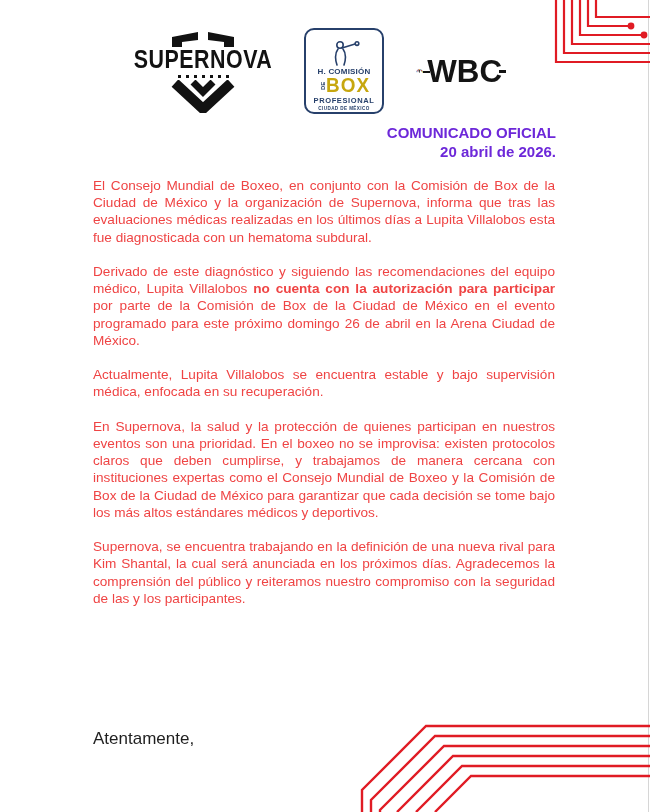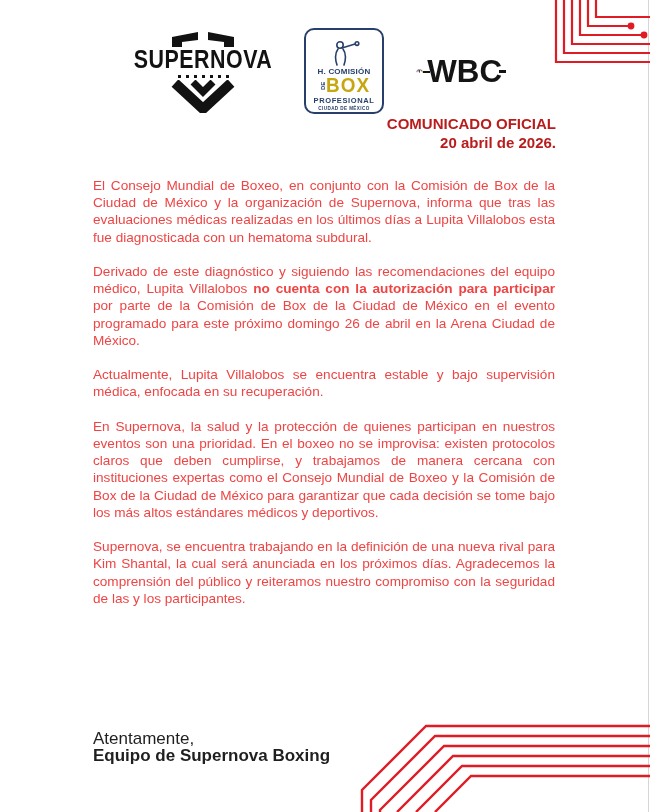--- a/index.html
+++ b/index.html
@@ -32,22 +32,22 @@
   .cb-line2 { font-size:7.5px; font-weight:bold; color:#27406b; letter-spacing:0.6px; margin-top:0px; }
   .cb-line3 { font-size:4.6px; font-weight:bold; color:#27406b; letter-spacing:0.4px; margin-top:1px; }
 
   .logo-wbc { width:90px; display:flex; flex-direction:row; align-items:center; }
   .wbc-rule-top { width:86px; height:2px; background:#141414; margin-top:1px; }
   .wbc-word { font-size:29px; font-weight:900; color:#141414; letter-spacing:0px;
               transform:scale(1.08,1.08); line-height:30px; }
   .wbc-rule-bottom { width:86px; height:3px; background:#141414; margin-top:1px; }
 
   
-  .header-block { position:absolute; top:114px; right:94px; text-align:right;
-                  font-weight:bold; font-size:15px; line-height:19px; color:#b91c1c; }
+  .header-block { position:absolute; top:123px; right:94px; text-align:right;
+                  font-weight:bold; font-size:15px; line-height:19px; color:#6d28d9; }
 
   
   .body-block { position:absolute; top:177px; left:93px; width:462px;
                 font-size:13.6px; line-height:17.2px; text-align:justify; color:#ef4444; }
   .body-block p { margin-bottom:17.2px; }
 
   .signature { position:absolute; top:730px; left:93px; font-size:17px; line-height:17.2px; }
   .signature .team { font-weight:bold; }
 </style>
 </head>
@@ -178,16 +178,15 @@
   <div class="body-block">
     <p>El Consejo Mundial de Boxeo, en conjunto con la Comisión de Box de la Ciudad de México y la organización de Supernova, informa que tras las evaluaciones médicas realizadas en los últimos días a Lupita Villalobos esta fue diagnosticada con un hematoma subdural.</p>
     <p><span>Derivado de este diagnóstico y siguiendo las recomendaciones del equipo médico, Lupita Villalobos </span><b>no cuenta con la autorización para participar</b><span> por parte de la Comisión de Box de la Ciudad de México en el evento programado para este próximo domingo 26 de abril en la Arena Ciudad de México.</span></p>
     <p>Actualmente, Lupita Villalobos se encuentra estable y bajo supervisión médica, enfocada en su recuperación.</p>
     <p>En Supernova, la salud y la protección de quienes participan en nuestros eventos son una prioridad. En el boxeo no se improvisa: existen protocolos claros que deben cumplirse, y trabajamos de manera cercana con instituciones expertas como el Consejo Mundial de Boxeo y la Comisión de Box de la Ciudad de México para garantizar que cada decisión se tome bajo los más altos estándares médicos y deportivos.</p>
     <p>Supernova, se encuentra trabajando en la definición de una nueva rival para Kim Shantal, la cual será anunciada en los próximos días. Agradecemos la comprensión del público y reiteramos nuestro compromiso con la seguridad de las y los participantes.</p>
   </div>
 
   <div class="signature">
     <div>Atentamente,</div>
-    <div class="team">Equipo de Supernova Boxing</div>
   </div>
 
 </div>
 
 </body></html>

